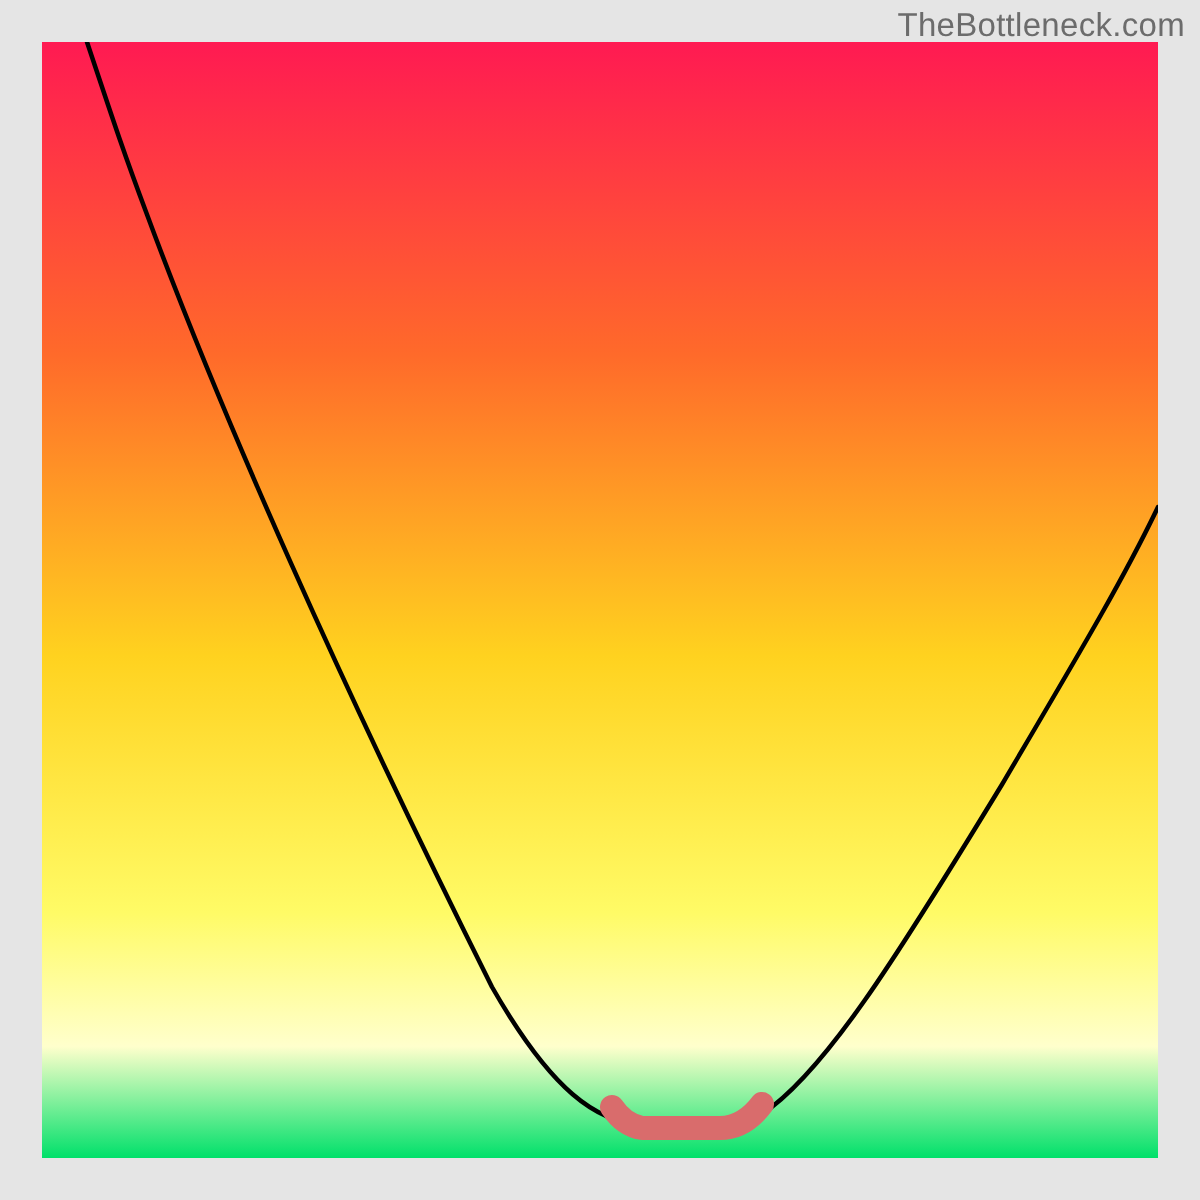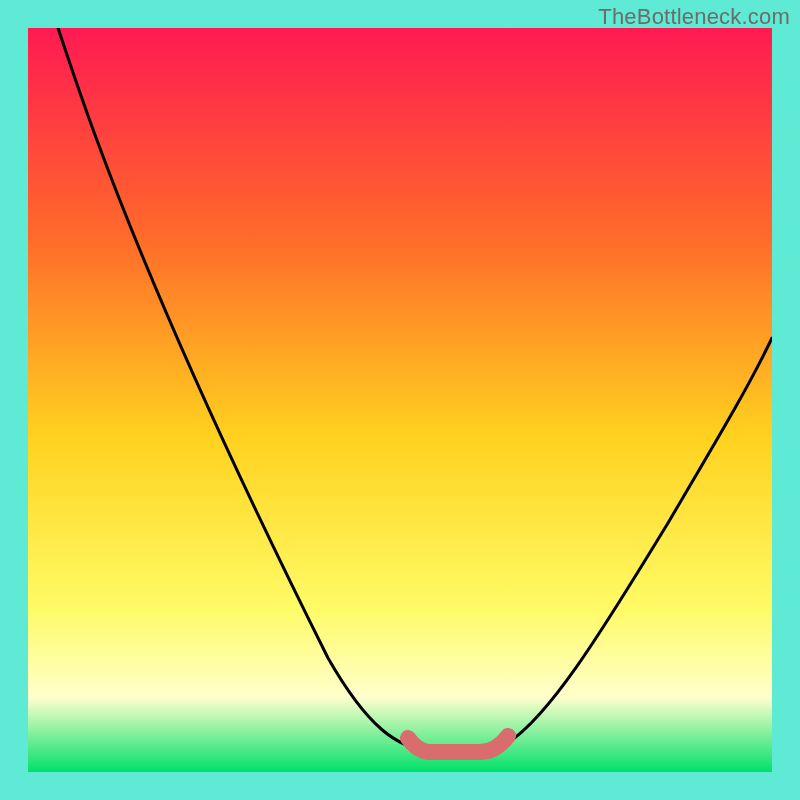--- a/index.html
+++ b/index.html
@@ -10,21 +10,21 @@
     background: #000;
     overflow: hidden;
     font-family: Arial, Helvetica, sans-serif;
   }
   .frame {
     position: absolute;
     left: 0;
     top: 0;
     width: 800px;
     height: 800px;
-    background: #5eead4;
+    background: #e5e5e5;
   }
   .watermark {
     position: absolute;
     top: 4px;
     right: 10px;
     color: #6c6c6c;
     font-size: 22px;
     font-weight: 500;
     letter-spacing: 0.2px;
     user-select: none;

